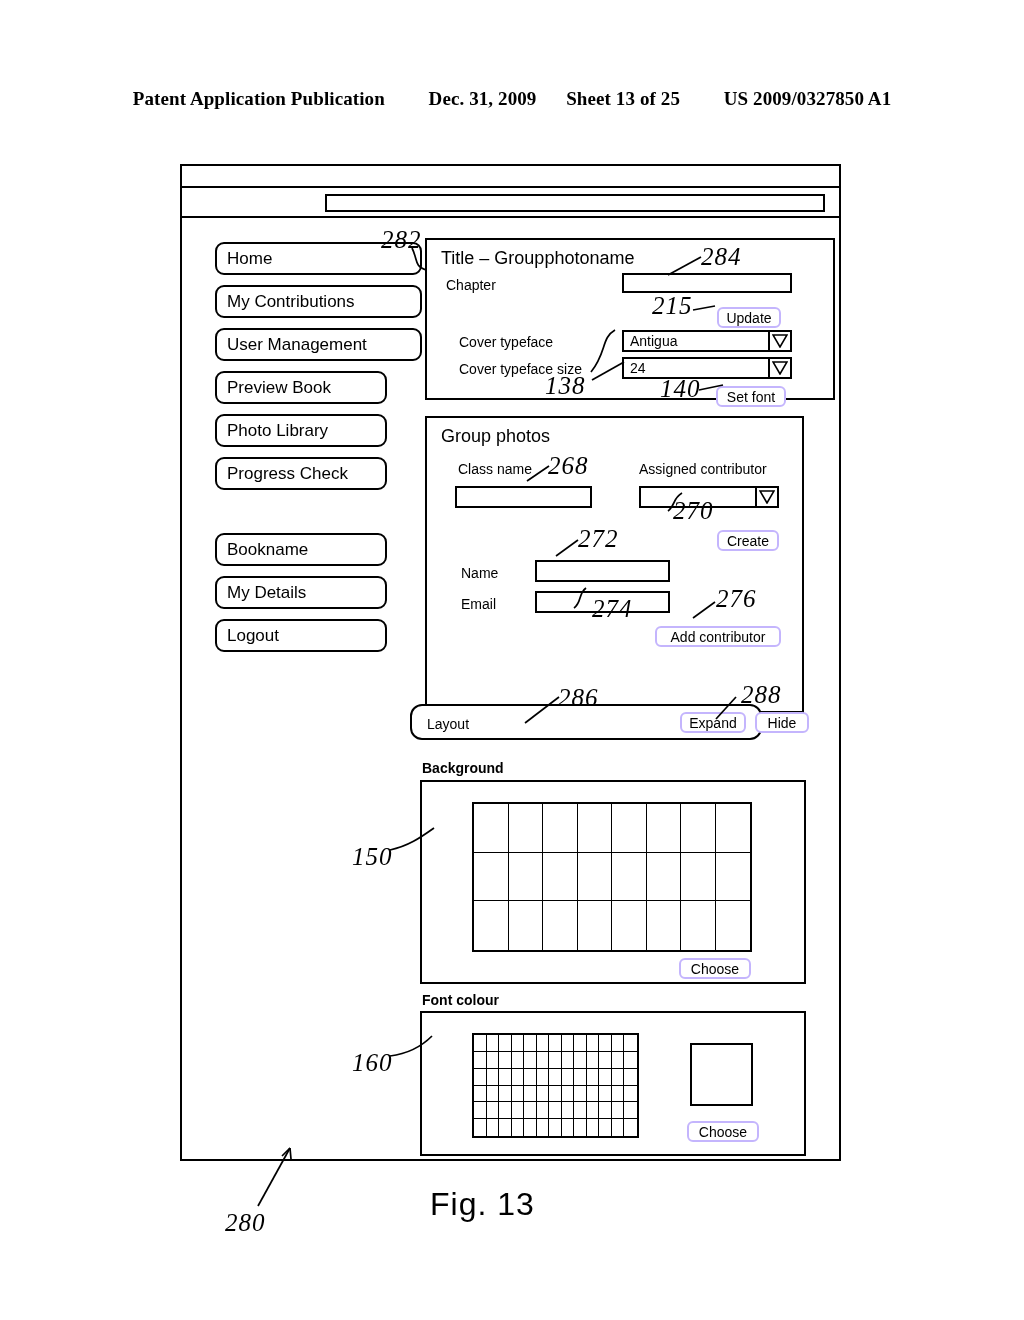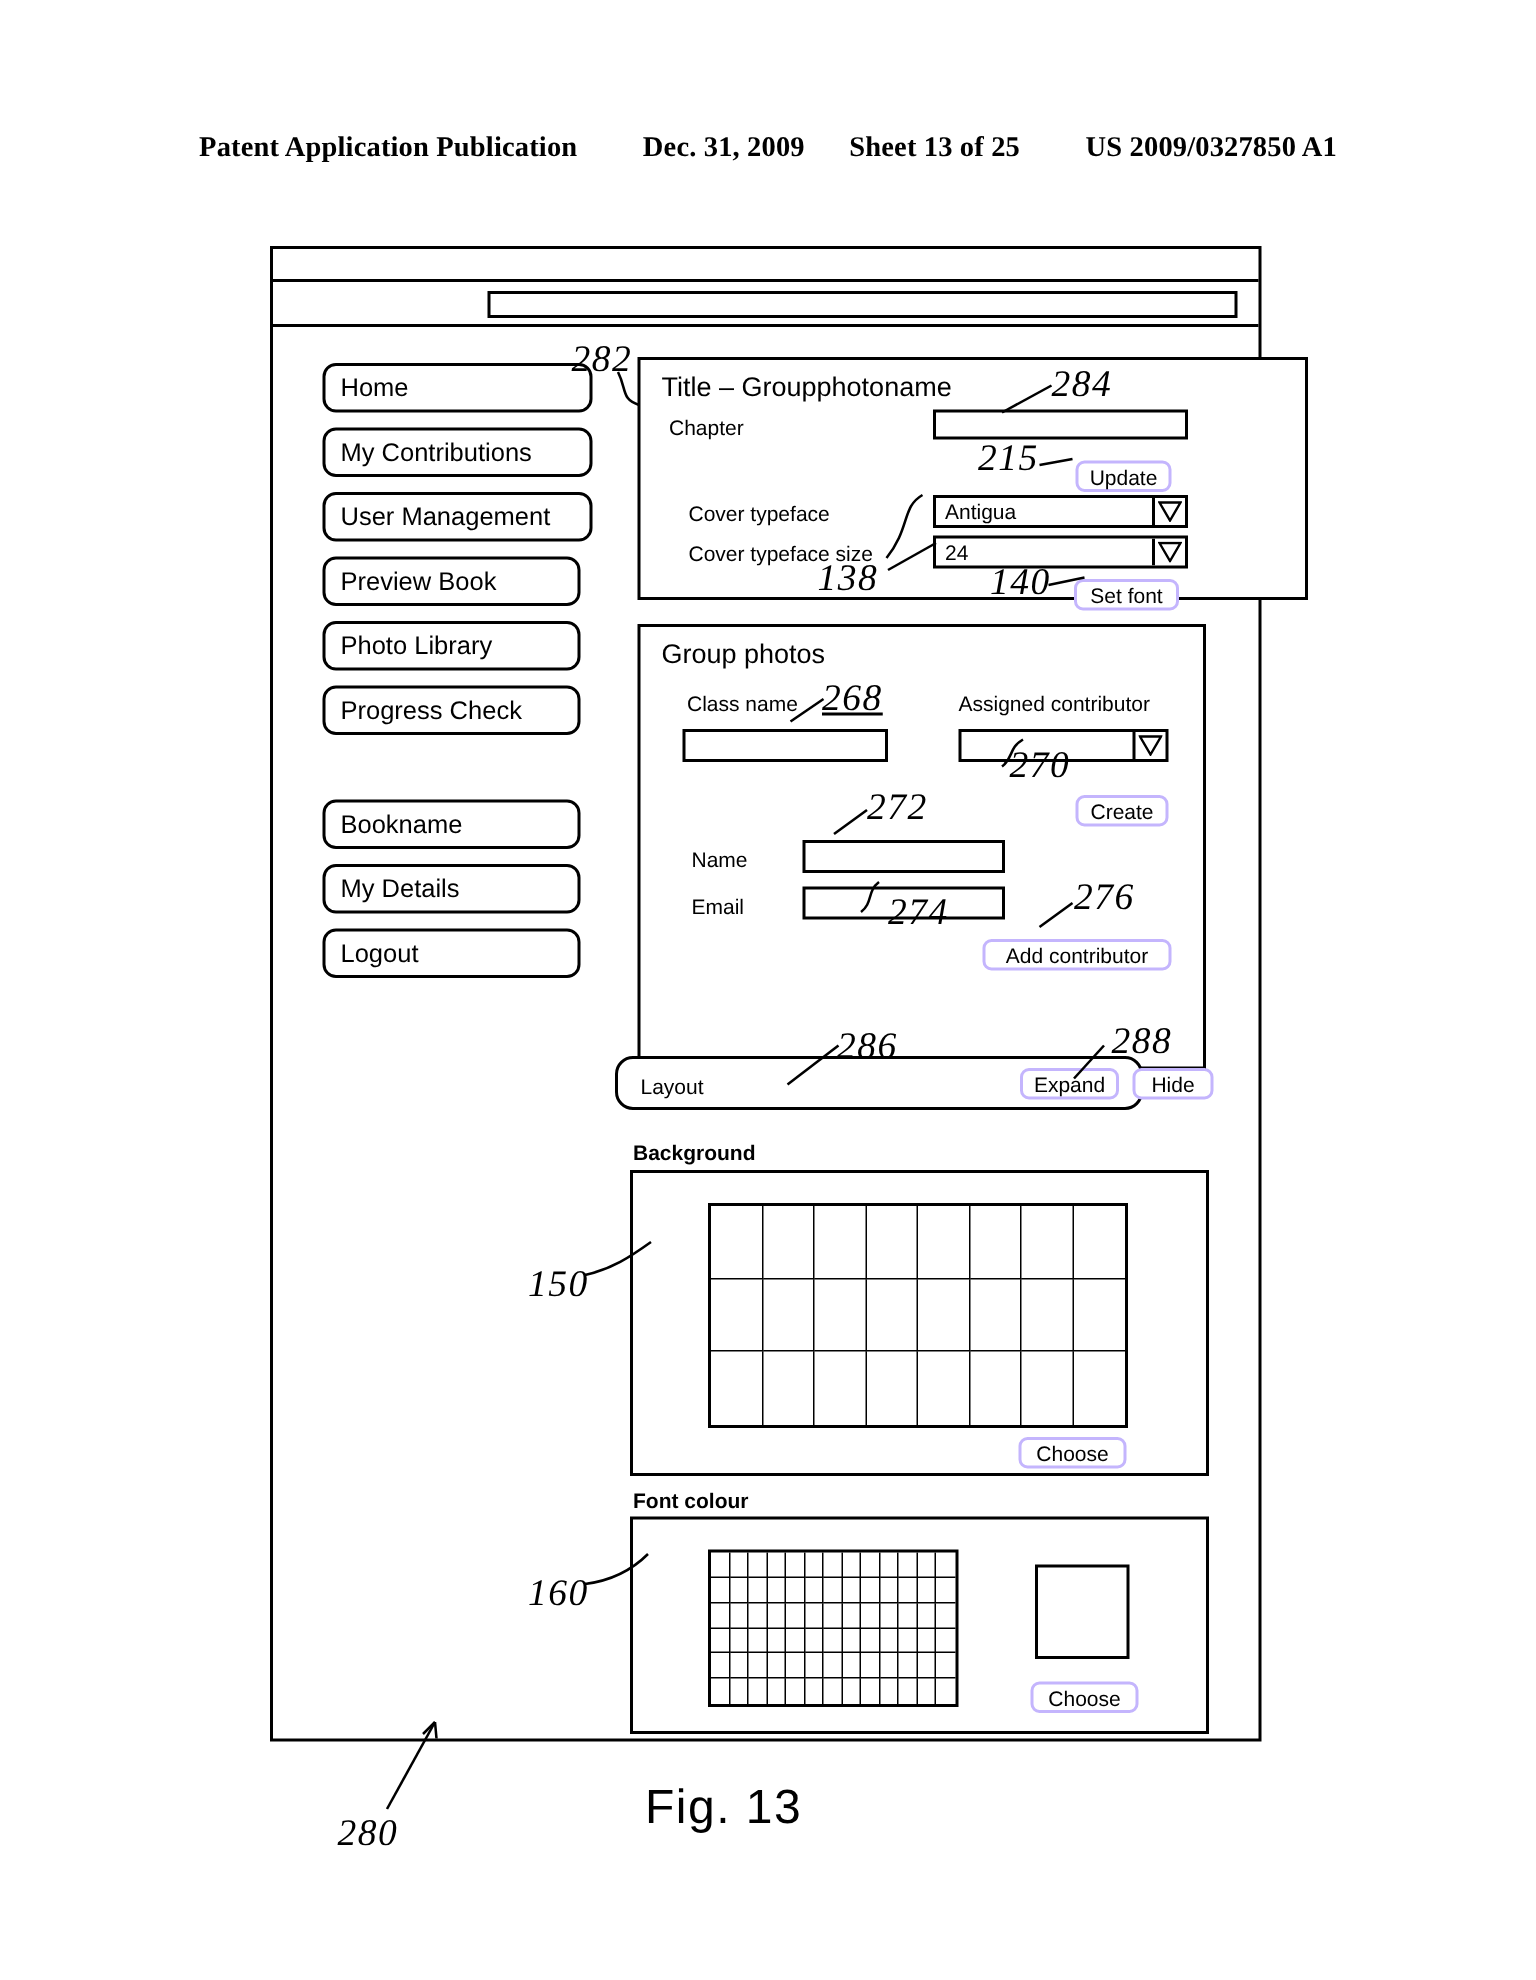--- a/index.html
+++ b/index.html
@@ -89,21 +89,21 @@
     height: 33px;
     margin-bottom: 10px;
     display: flex;
     align-items: center;
     padding-left: 10px;
     font-size: 17px;
     background: #fff;
     box-sizing: border-box;
     white-space: nowrap;
   }
-  .nav-btn.wide { width: 180px; }
+  .nav-btn.wide { width: 207px; }
   .nav-btn.narrow { width: 172px; }
   .nav-gap { height: 33px; }
 
   
   .panel {
     position: absolute;
     border: 2px solid #000;
     background: #fff;
     box-sizing: border-box;
   }
@@ -261,21 +261,21 @@
         <span>Bookname</span>
       </div>
       <div class="nav-btn narrow">
         <span>My Details</span>
       </div>
       <div class="nav-btn narrow">
         <span>Logout</span>
       </div>
     </div>
 
-    <div class="panel" style="left:243px; top:18px; width:447px; height:162px;">
+    <div class="panel" style="left:243px; top:18px; width:410px; height:162px;">
       <div class="panel-title">Title – Groupphotoname</div>
 
       <div class="sub-label" style="position:absolute; left:19px; top:37px;">Chapter</div>
       <div class="field" style="position:absolute; left:195px; top:33px; width:170px;"></div>
 
       <div class="btn" style="position:absolute; left:290px; top:67px; width:64px;">Update</div>
 
       <div class="sub-label" style="position:absolute; left:32px; top:94px;">Cover typeface</div>
       <div class="select" style="position:absolute; left:195px; top:90px; width:170px;">
         <span class="sel-val">Antigua</span>
@@ -476,21 +476,21 @@
 
 <div class="ref" style="left:660px; top:375px;">140</div>
 <svg class="leader" style="left:699px; top:380px;" width="30" height="16">
   <path d="M0,10 L24,5" fill="none" stroke="#000" stroke-width="1.7"></path>
 </svg>
 
 <svg class="leader" style="left:592px; top:360px;" width="40" height="24">
   <path d="M0,20 L32,2" fill="none" stroke="#000" stroke-width="1.7"></path>
 </svg>
 
-<div class="ref" style="left:548px; top:452px;text-decoration:underline;">268</div>
+<div class="ref" style="left:548px; top:452px;">268</div>
 <svg class="leader" style="left:527px; top:463px;" width="30" height="22">
   <path d="M0,18 L22,3" fill="none" stroke="#000" stroke-width="1.7"></path>
 </svg>
 
 <div class="ref" style="left:673px; top:497px;">270</div>
 <svg class="leader" style="left:662px; top:493px;" width="30" height="22">
   <path d="M20,0 C10,6 14,12 6,18" fill="none" stroke="#000" stroke-width="1.7"></path>
 </svg>
 
 <div class="ref" style="left:578px; top:525px;">272</div>

